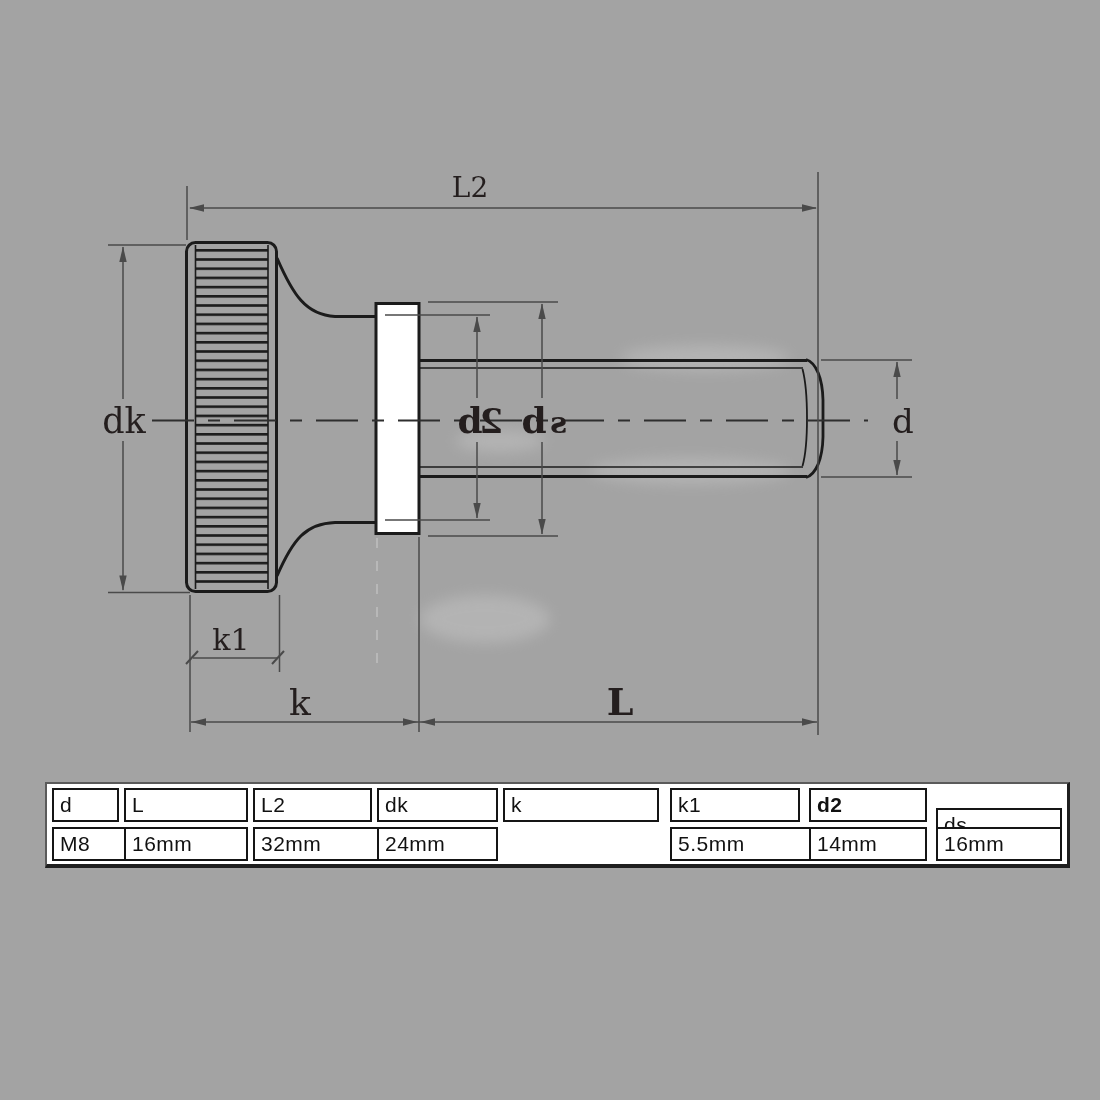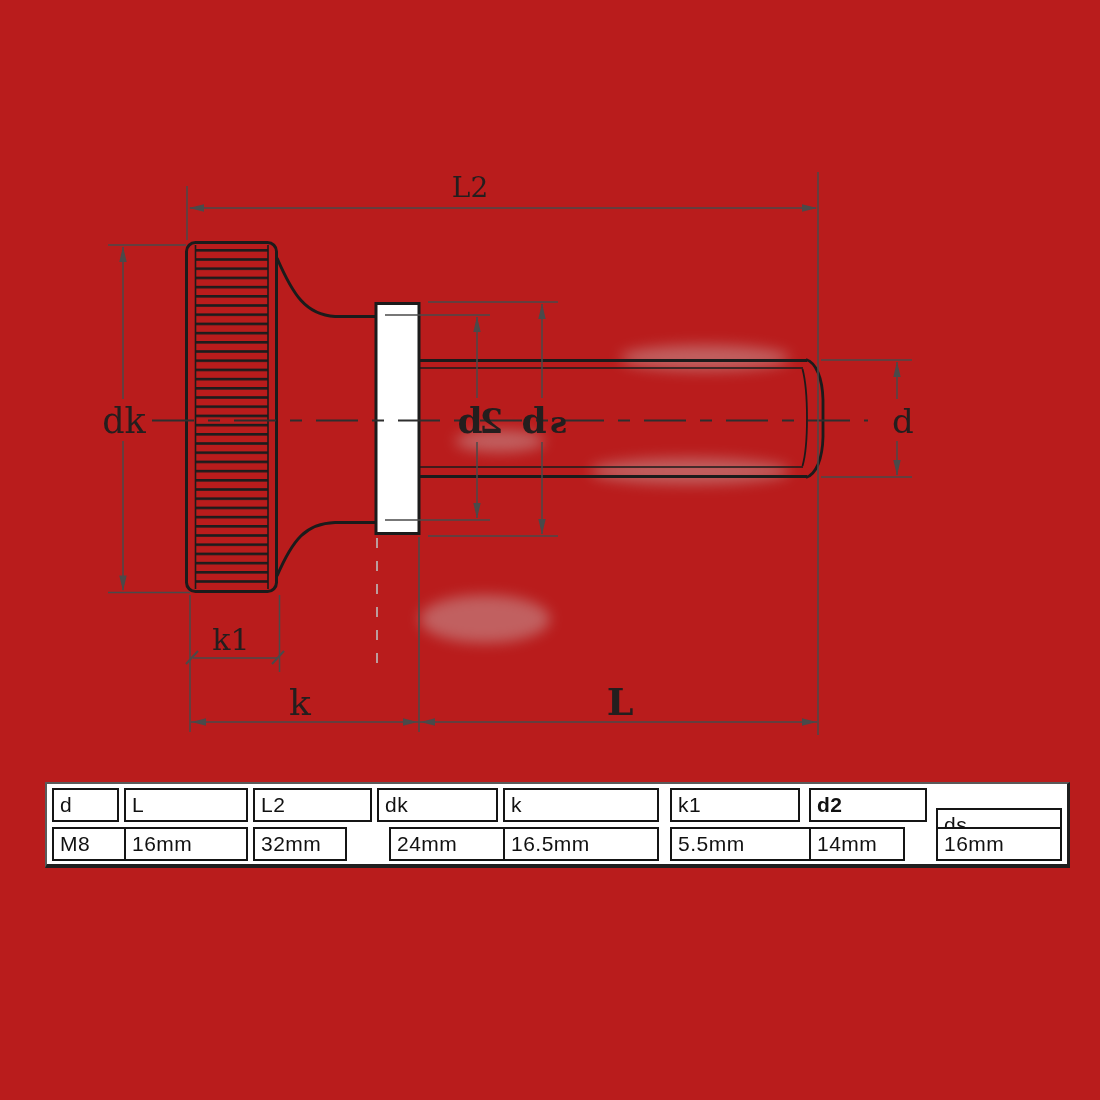--- a/index.html
+++ b/index.html
@@ -1,16 +1,16 @@
 <!DOCTYPE html>
 <html><head>
 <meta charset="utf-8">
 <style>
   html,body{margin:0;padding:0;background:#ffffff;}
-  #stage{position:relative;width:1100px;height:1100px;background:#b91c1c;overflow:hidden;
+  #stage{position:relative;width:1100px;height:1100px;background:#a3a3a3;overflow:hidden;
          font-family:"Liberation Sans","DejaVu Sans",sans-serif;}
   
   .smudge{position:absolute;background:#cfcfcf;border-radius:50%;filter:blur(7px);opacity:.38;}
   svg text{fill:#241e1e;}
   .dimlabel{font-family:"DejaVu Serif","Liberation Serif",serif;}
   
   #spec-table{position:absolute;left:45px;top:782px;width:1020px;height:80px;background:#fff;
     border:2px solid #5a5a5a;border-right:3px solid #1f1f1f;border-bottom:4px solid #1f1f1f;}
   .cell{position:absolute;border:2px solid #151515;background:#fff;display:flex;align-items:center;
     padding-left:6px;font-size:21px;color:#111;letter-spacing:.5px;box-sizing:border-box;}
@@ -138,21 +138,20 @@
     <div class="cell hrow" style="left:77px;width:124px;">L</div>
     <div class="cell hrow" style="left:206px;width:119px;">L2</div>
     <div class="cell hrow" style="left:330px;width:121px;">dk</div>
     <div class="cell hrow" style="left:456px;width:156px;">k</div>
     <div class="cell hrow" style="left:623px;width:130px;">k1</div>
     <div class="cell hrow" style="left:762px;width:118px;font-weight:bold;">d2</div>
     <div class="cell hrow" style="left:889px;width:126px;margin-top:20px;">ds</div>
 
     <div class="cell vrow" style="left:5px;width:86px;">M8</div>
     <div class="cell vrow" style="left:77px;width:124px;">16mm</div>
-    <div class="cell vrow" style="left:206px;width:94px;">32mm</div>
-    <div class="cell vrow" style="left:342px;width:121px;">24mm</div>
-    <div class="cell vrow" style="left:456px;width:156px;">16.5mm</div>
+    <div class="cell vrow" style="left:206px;width:129px;">32mm</div>
+    <div class="cell vrow" style="left:330px;width:121px;">24mm</div>
     <div class="cell vrow" style="left:623px;width:148px;">5.5mm</div>
-    <div class="cell vrow" style="left:762px;width:96px;">14mm</div>
+    <div class="cell vrow" style="left:762px;width:118px;">14mm</div>
     <div class="cell vrow" style="left:889px;width:126px;">16mm</div>
   </div>
 
 </div>
 
 </body></html>

